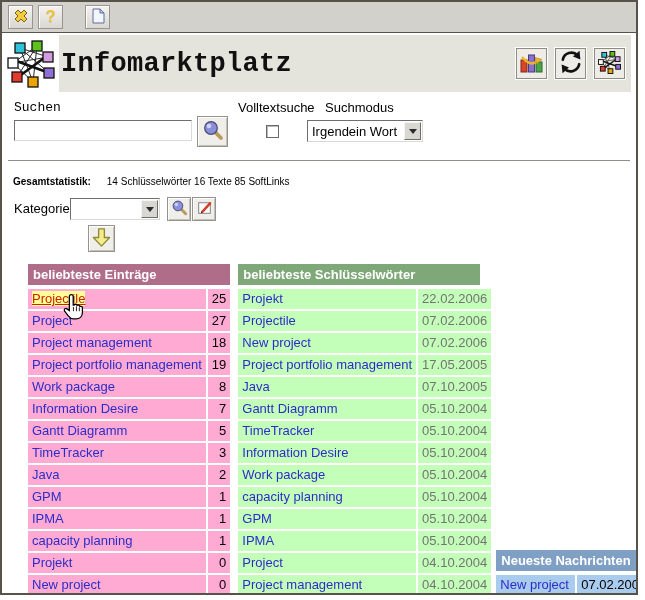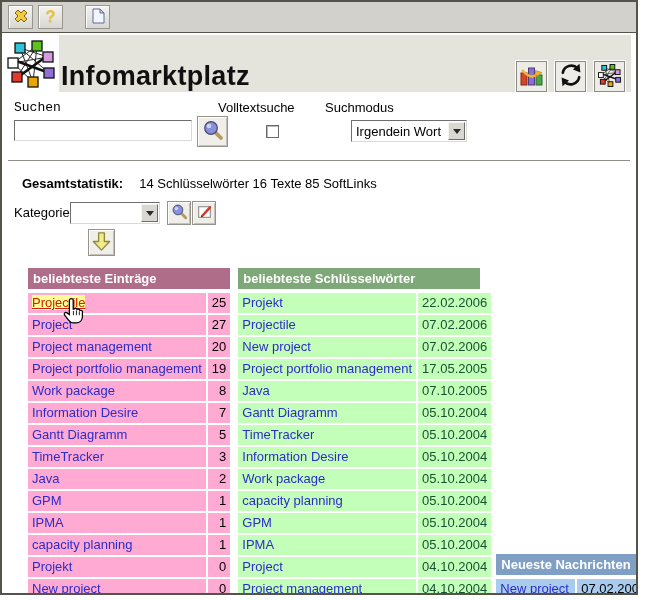--- a/index.html
+++ b/index.html
@@ -18,21 +18,21 @@
             display:flex; align-items:center; justify-content:center; cursor:pointer; }
   .tb-gap { width:17px; }
   .qmark { font-weight:bold; font-size:17px; color:#E9C23A; text-shadow:0 1px 0 #8a6d1f33; }
   .tab-btn { height:23px; padding:2px 15px; margin-left:2px; font-size:13px;
              font-family:inherit; background:linear-gradient(#EDECE9,#D9D7D1);
              border:1px solid #97958D; box-shadow:inset 1px 1px 0 #fff; cursor:pointer; }
 
   
   .header { display:flex; align-items:stretch; height:57px; margin:2px 5px 0 0; background:#fff; }
   .logo-box { width:57px; display:flex; align-items:center; justify-content:center; background:#fff; }
-  .band { flex:1; background:var(--band); display:flex; align-items:flex-end; }
+  .band { flex:1; background:var(--band); display:flex; align-items:center;font-family:Liberation Mono, monospace; }
   h1 { margin:0 0 0 2px; font-size:27px; font-weight:bold; letter-spacing:.3px; color:#101010; }
   .hdr-buttons { margin-left:auto; display:flex; gap:8px; padding-right:6px; }
   .hdr-btn { width:31px; height:31px; padding:2px; background:#EDECE7;
              border:1px solid #8D8B83; box-shadow:0 0 0 1px #fff;
              display:flex; align-items:center; justify-content:center; cursor:pointer; }
 
   
   .search-area { position:relative; height:68px; font-size:13px; }
   .flabel { position:absolute; white-space:nowrap; }
   .search-input { position:absolute; left:12px; top:28px; width:178px; height:21px;
@@ -48,21 +48,21 @@
   .sel-text { flex:1; padding:0 4px; font-size:13px; white-space:nowrap; overflow:hidden; }
   .sel-arrow { width:17px; align-self:stretch; margin:1px; background:#D9D7D1;
                border:1px solid; border-color:#F5F4F1 #6F6D66 #6F6D66 #F5F4F1;
                display:flex; align-items:center; justify-content:center; }
   .tri-down { width:0; height:0; border-left:4px solid transparent; border-right:4px solid transparent;
               border-top:5px solid #2a2a2a; }
 
   .divider { margin:0 6px; border-top:1px solid #8F8F88; }
 
   
-  .stats { margin:15px 0 0 20px; font-size:13px; }
+  .stats { margin:15px 0 0 11px; font-size:10px; }
   .stats b { margin-right:16px; }
   .categories { position:relative; height:56px; margin-top:10px; font-size:13px; }
 
   
   .columns { display:flex; align-items:flex-end; padding-left:26px; margin-top:11px; }
   .tbl-block { position:relative; }
   .tbl-header { color:#fff; font-weight:bold; font-size:13px; padding:3px 5px; }
   table.tbl { border-collapse:separate; border-spacing:0 2px; margin-top:2px; table-layout:fixed; }
   .tbl td { padding:2px 4px; font-size:13px; line-height:16px; white-space:nowrap; overflow:hidden; }
   .tbl td.name { border-right:2px solid #fff; }
@@ -72,21 +72,21 @@
   .block-popular  { width:205px; }
   .block-popular .tbl-header { background:var(--pop-h); }
   .block-popular td { background:var(--pop-r); }
   .block-popular td.name { width:177px; }
   .block-popular td.num  { width:28px; text-align:right; color:#000; }
 
   .block-keywords { width:242px; margin-left:8px; }
   .block-keywords .tbl-header { background:var(--key-h); }
   .block-keywords td { background:var(--key-r); }
   .block-keywords td.name { width:162px; }
-  .block-keywords td.date { width:80px; color:#14532d; }
+  .block-keywords td.date { width:80px; color:#737373; }
 
   .block-news { width:154px; margin-left:16px; }
   .block-news .tbl-header { background:var(--news-h); width:159px; }
   .block-news td { background:var(--news-r); }
   .block-news td.name { width:84px; }
   .block-news td.date { width:70px; color:#000; }
 
   .cursor-icon { position:absolute; left:33px; top:29px; z-index:5; pointer-events:none; }
 </style>
 </head>
@@ -204,24 +204,24 @@
     <input class="search-input" type="text" value="" style="">
     <button class="sq-btn" style="left:195px;top:24px;width:31px;height:31px;">
       <span>
         <svg width="22" height="22" viewBox="0 0 22 22">
           <path d="M13.6 13.6 L19 19" stroke="#B89A5E" stroke-width="3.8" stroke-linecap="round"></path>
           <circle cx="9" cy="9" r="6.3" fill="#8890DE" stroke="#4A4A6A" stroke-width="1.2"></circle>
           <circle cx="7" cy="7" r="2.3" fill="#CDD1F4"></circle>
         </svg>
       </span>
     </button>
-    <span class="flabel" style="left:216px;top:8px;">Volltextsuche</span>
+    <span class="flabel" style="left:236px;top:8px;">Volltextsuche</span>
     <span class="checkbox"></span>
     <span class="flabel" style="left:323px;top:8px;">Suchmodus</span>
-    <div class="sel" style="left:305px;top:28px;width:116px;margin-left:44px;">
+    <div class="sel" style="left:305px;top:28px;width:116px;">
       <span class="sel-text">Irgendein Wort</span>
       <span class="sel-arrow">
           <span class="tri-down"></span>
         </span>
     </div>
   </div>
 
   <div class="divider"></div>
 
   <div class="stats">
@@ -272,21 +272,21 @@
             <tr>
               <td class="name"><a class="hl">Projectile</a></td>
               <td class="num">25</td>
             </tr>
             <tr>
               <td class="name"><a>Project</a></td>
               <td class="num">27</td>
             </tr>
             <tr>
               <td class="name"><a>Project management</a></td>
-              <td class="num">20</td>
+              <td class="num">18</td>
             </tr>
             <tr>
               <td class="name"><a>Project portfolio management</a></td>
               <td class="num">19</td>
             </tr>
             <tr>
               <td class="name"><a>Work package</a></td>
               <td class="num">8</td>
             </tr>
             <tr>

